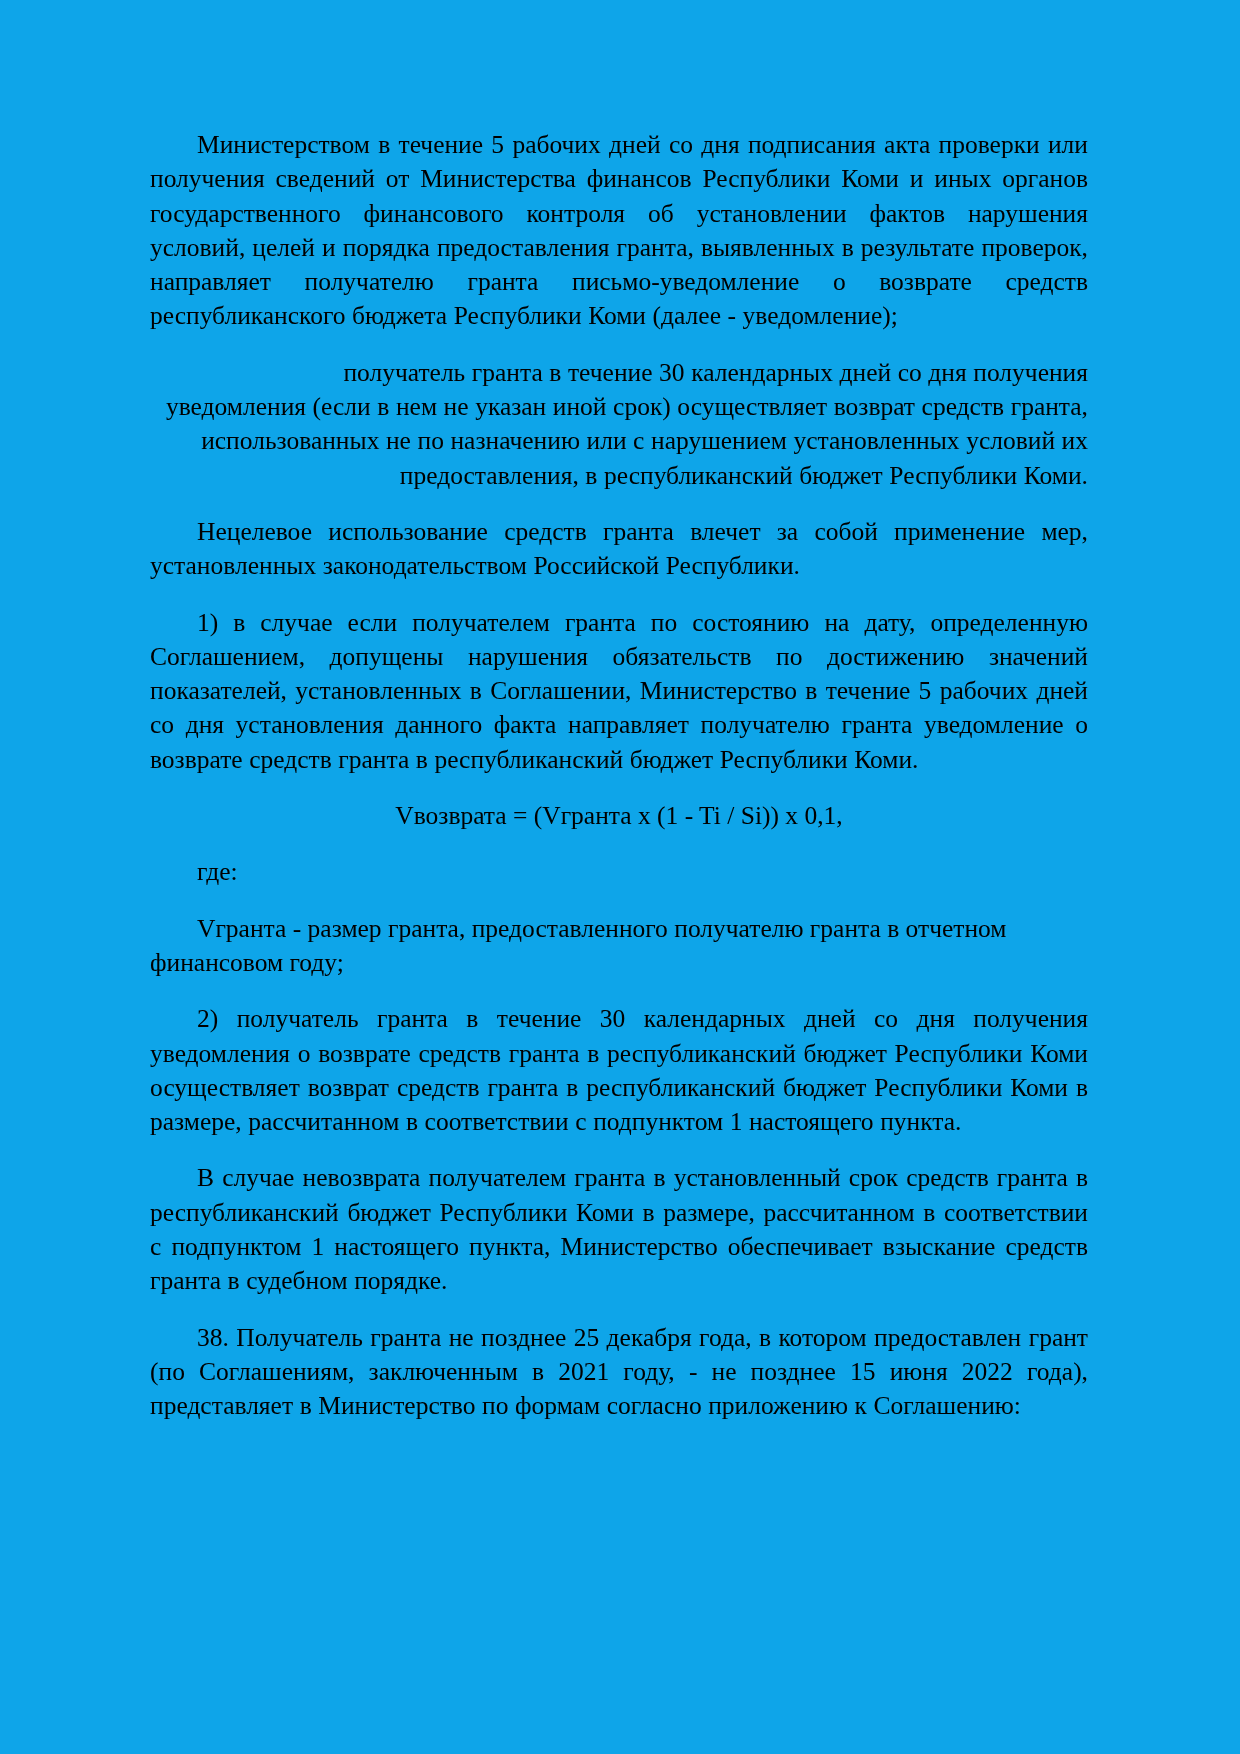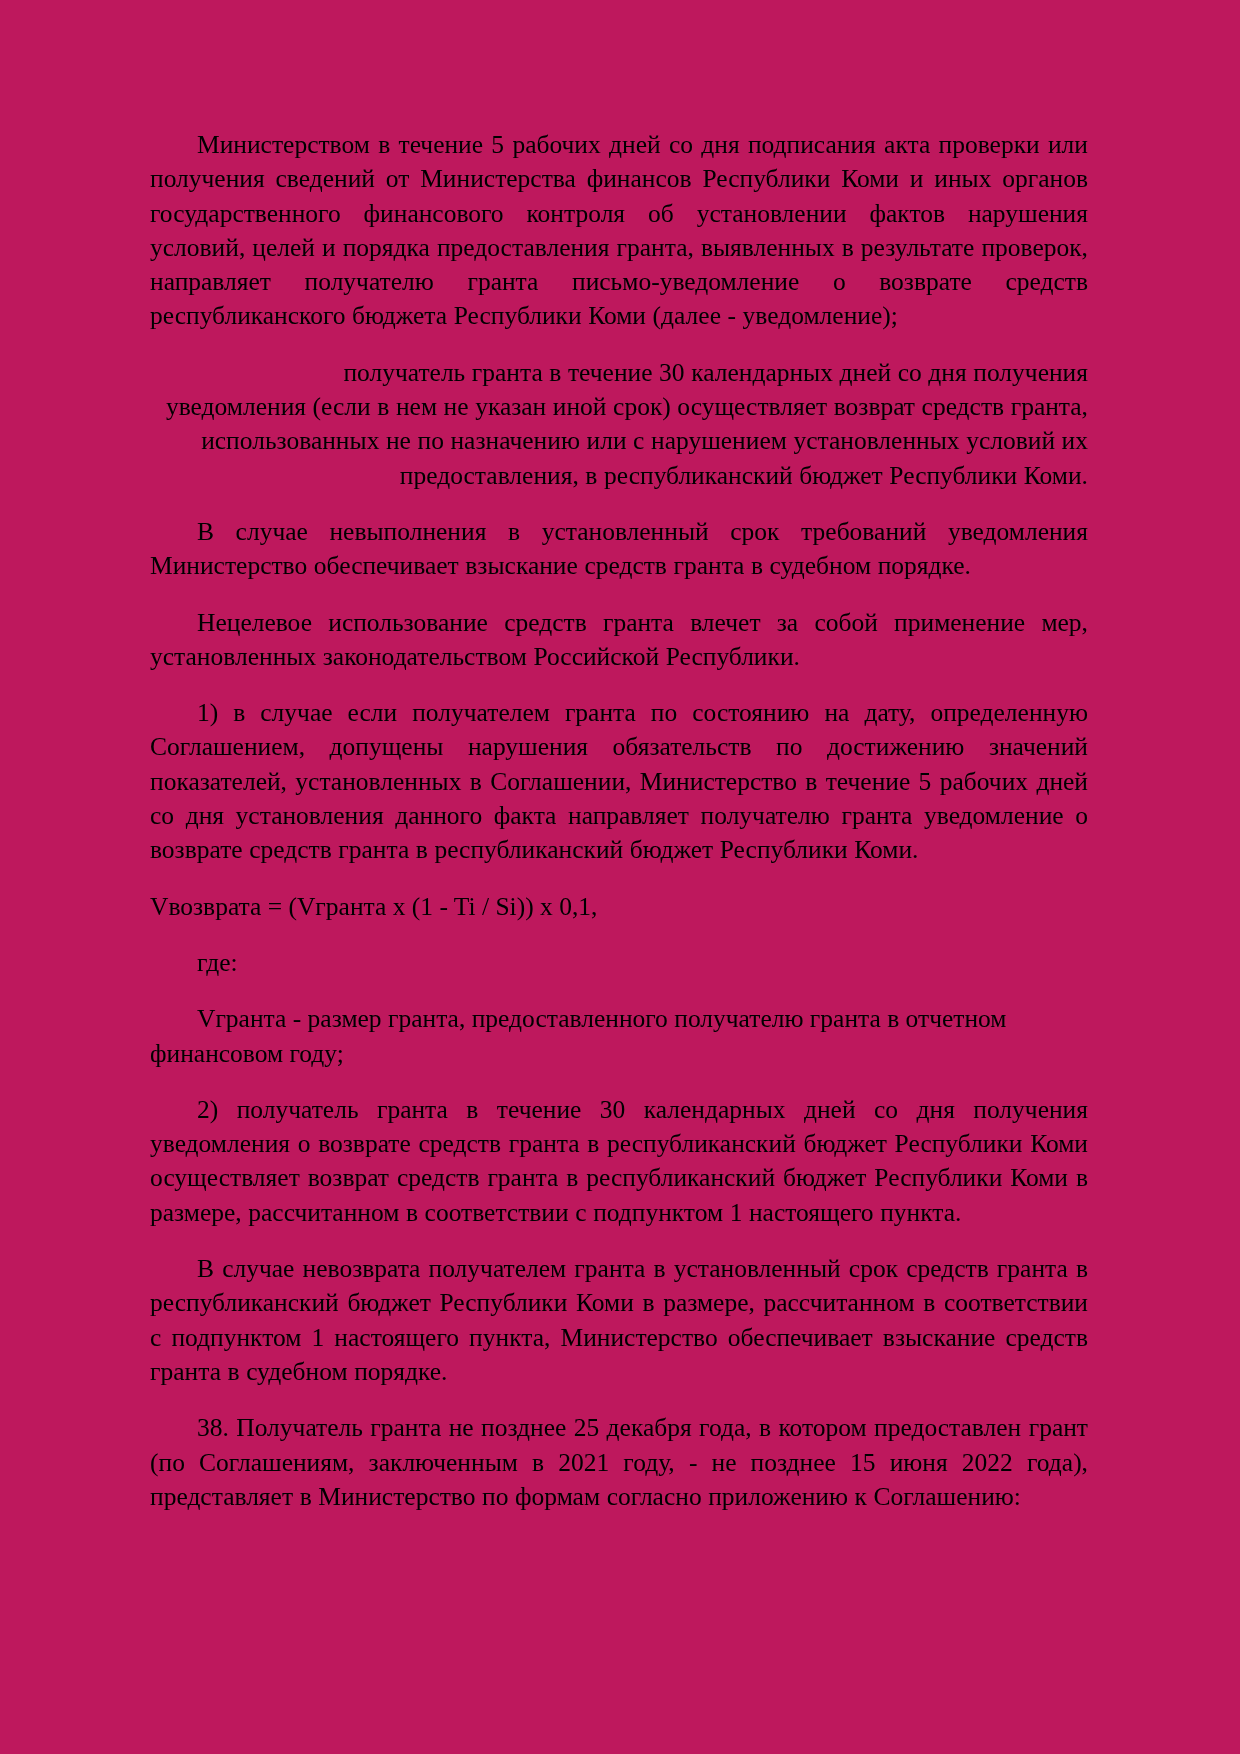--- a/index.html
+++ b/index.html
@@ -9,21 +9,21 @@
     background: #ffffff;
   }
   body {
     font-family: "Liberation Serif", "DejaVu Serif", serif;
     color: #000000;
   }
   .page {
     position: relative;
     width: 1240px;
     height: 1754px;
-    background: #be185d;
+    background: #0ea5e9;
     box-sizing: border-box;
     overflow: hidden;
   }
   .text-block {
     position: absolute;
     left: 150px;
     top: 128px;
     width: 938px;
   }
   p.para {
@@ -39,21 +39,21 @@
   p.para.last {
     margin-bottom: 0;
   }
   p.para.left {
     text-align: right;
   }
   p.formula {
     margin: 0 0 22px 0;
     font-size: 25.5px;
     line-height: 1.345;
-    text-align: left;
+    text-align: center;
     text-indent: 0;
   }
   p.where {
     margin: 4px 0 22px 0;
     font-size: 25.5px;
     line-height: 1.345;
     text-align: left;
     text-indent: 47px;
   }
   sub {
@@ -65,21 +65,20 @@
 </head>
 <body>
 
 <div class="page">
   <div class="text-block">
 
     <p class="para">Министерством в течение 5 рабочих дней со дня подписания акта проверки или получения сведений от Министерства финансов Республики Коми и иных органов государственного финансового контроля об установлении фактов нарушения условий, целей и порядка предоставления гранта, выявленных в результате проверок, направляет получателю гранта письмо-уведомление о возврате средств республиканского бюджета Республики Коми (далее - уведомление);</p>
 
     <p class="para left">получатель гранта в течение 30 календарных дней со дня получения уведомления (если в нем не указан иной срок) осуществляет возврат средств гранта, использованных не по назначению или с нарушением установленных условий их предоставления, в республиканский бюджет Республики Коми.</p>
 
-    <p class="para">В случае невыполнения в установленный срок требований уведомления Министерство обеспечивает взыскание средств гранта в судебном порядке.</p>
 
     <p class="para">Нецелевое использование средств гранта влечет за собой применение мер, установленных законодательством Российской Республики.</p>
 
 
     <p class="para">1) в случае если получателем гранта по состоянию на дату, определенную Соглашением, допущены нарушения обязательств по достижению значений показателей, установленных в Соглашении, Министерство в течение 5 рабочих дней со дня установления данного факта направляет получателю гранта уведомление о возврате средств гранта в республиканский бюджет Республики Коми.</p>
 
 
     <p class="formula">Vвозврата = (Vгранта x (1 - Ti / Si)) x 0,1,</p>
 
     <p class="where">где:</p>

